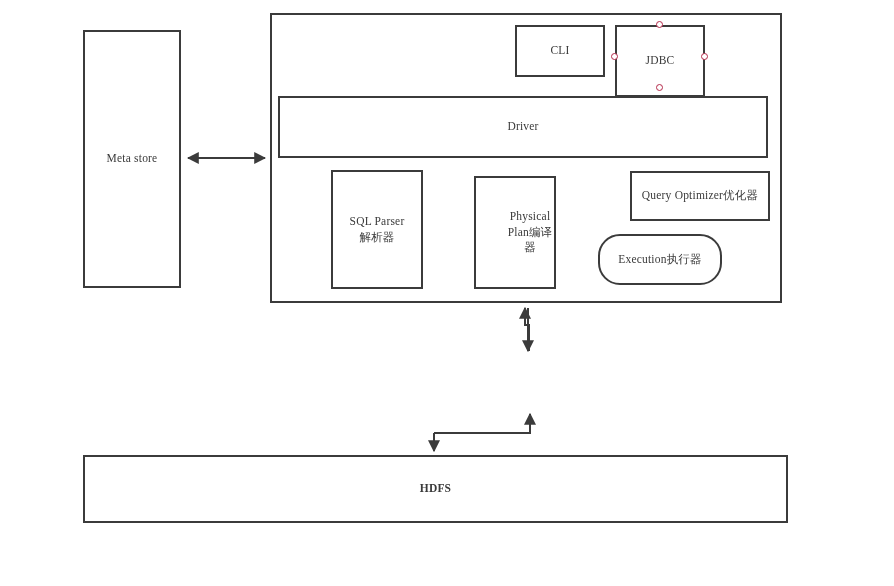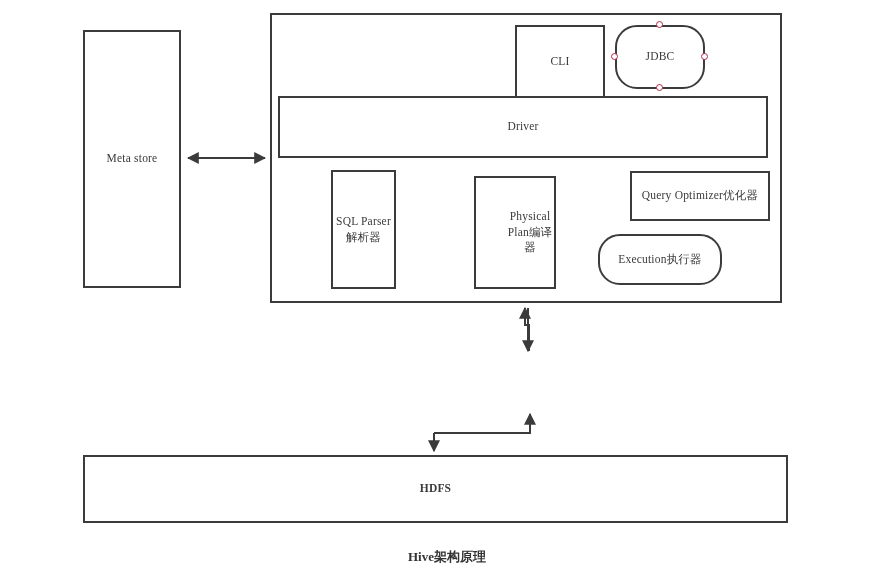--- a/index.html
+++ b/index.html
@@ -41,24 +41,24 @@
     display: block;
     white-space: pre-line;
     font-size: 11.5px;
     color: #3a3a3a;
     letter-spacing: 0.2px;
   }
 
   
   #metastore-box      { left: 83px;  top: 30px;  width: 98px;  height: 258px; }
   #hive-container-box { left: 270px; top: 13px;  width: 512px; height: 290px; border-width: 2px; }
-  #cli-box            { left: 515px; top: 25px;  width: 90px;  height: 73px;  }
-  #jdbc-box           { left: 615px; top: 25px;  width: 90px;  height: 64px; border-radius: 22px;  }
+  #cli-box            { left: 515px; top: 25px;  width: 90px;  height: 52px;  }
+  #jdbc-box           { left: 615px; top: 25px;  width: 90px;  height: 72px;  }
   #driver-box         { left: 278px; top: 96px;  width: 490px; height: 62px;  }
-  #sqlparser-box      { left: 331px; top: 170px; width: 65px;  height: 119px; }
+  #sqlparser-box      { left: 331px; top: 170px; width: 92px;  height: 119px; }
   #physicalplan-box   { left: 474px; top: 176px; width: 82px;  height: 113px; padding-left: 30px; }
   #queryoptimizer-box { left: 598px; top: 171px; width: 140px; height: 50px; margin-left: 32px; }
   #execution-box      { left: 598px; top: 234px; width: 124px; height: 51px; border-radius: 22px; }
   #mapreduce-box      { left: 274px; top: 355px; width: 512px; height: 56px; }
   #hdfs-box           { left: 83px;  top: 455px; width: 705px; height: 68px; font-weight: bold; }
 
   #diagram-title {
     position: absolute;
     left: 0;
     top: 548px;
@@ -168,15 +168,14 @@
 
   <div class="box" id="execution-box">
     <span class="box-label">Execution执行器</span>
   </div>
 
 
   <div class="box" id="hdfs-box">
     <span class="box-label">HDFS</span>
   </div>
 
-  <div id="diagram-title">Hive架构原理</div>
 
 </div>
 
 </body></html>

